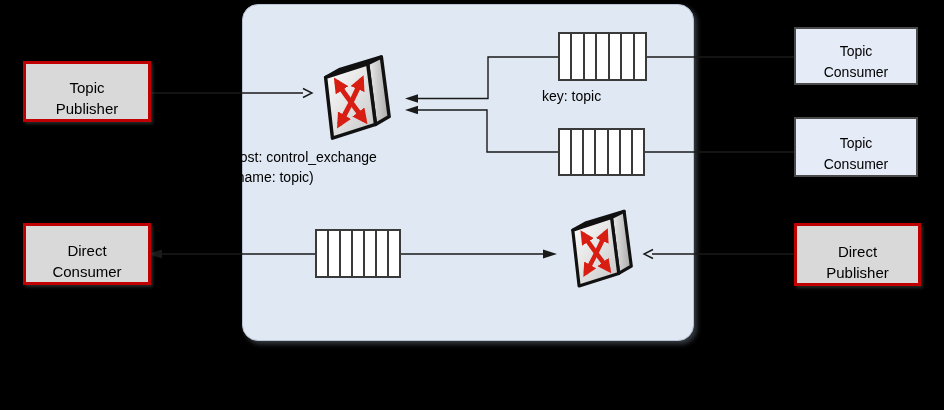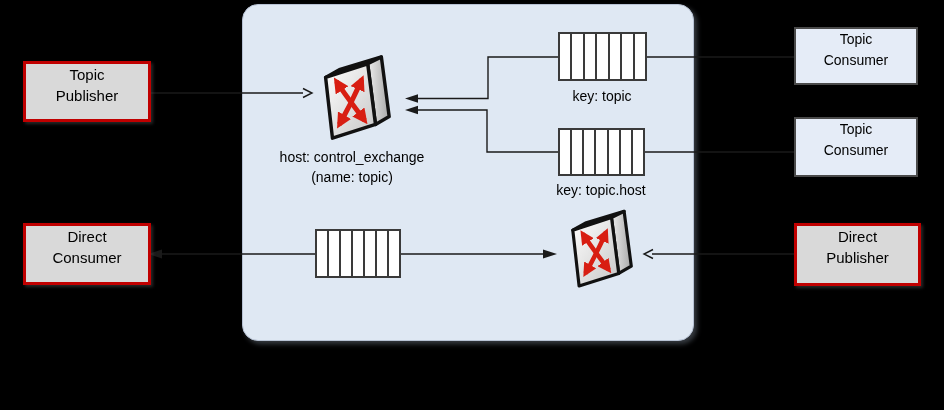--- a/index.html
+++ b/index.html
@@ -9,31 +9,31 @@
 
   
   .broker{position:absolute;left:242px;top:4px;width:452px;height:337px;
           background:#dfe8f3;border:1px solid #b7c2d4;border-radius:16px;
           box-shadow:3px 3px 5px rgba(120,130,145,.45);}
 
   
   svg.wires{position:absolute;left:0;top:0;}
 
   
-  .nodebox{position:absolute;display:flex;align-items:flex-start;justify-content:center;
+  .nodebox{position:absolute;display:flex;align-items:flex-end;justify-content:center;
            text-align:center;font-size:15px;line-height:21px;}
   .red-node{background:#d9d9d9;border:3px solid #c00000;box-shadow:2px 2px 3px rgba(80,80,80,.5);}
   .blue-node{background:#e5ecf7;border:2px solid #4a4a4a;}
 
   
   .queue{position:absolute;display:flex;background:#fff;border:2px solid #3a3a3a;}
   .queue .slot{flex:1;border-right:2px solid #3a3a3a;background:#fff;}
   .queue .slot:last-child{border-right:none;}
 
-  .qlabel,.exlabel{position:absolute;text-align:center;font-size:14px;line-height:20px;}
+  .qlabel,.exlabel{position:absolute;text-align:left;font-size:14px;line-height:20px;}
 
   .exicon{position:absolute;}
   .hidden-defs{position:absolute;width:0;height:0;overflow:hidden;}
 </style>
 </head>
 <body>
 
 <div class="stage">
 
   <svg class="hidden-defs" aria-hidden="true">
@@ -111,21 +111,20 @@
 
   <div class="queue" style="left:558px;top:128px;width:87px;height:48px;">
       <div class="slot"></div>
       <div class="slot"></div>
       <div class="slot"></div>
       <div class="slot"></div>
       <div class="slot"></div>
       <div class="slot"></div>
       <div class="slot"></div>
     </div>
-  <div class="qlabel" style="left:540px;top:180px;width:122px;">key: topic.host</div>
 
   <div class="queue" style="left:315px;top:229px;width:86px;height:49px;">
       <div class="slot"></div>
       <div class="slot"></div>
       <div class="slot"></div>
       <div class="slot"></div>
       <div class="slot"></div>
       <div class="slot"></div>
       <div class="slot"></div>
     </div>

